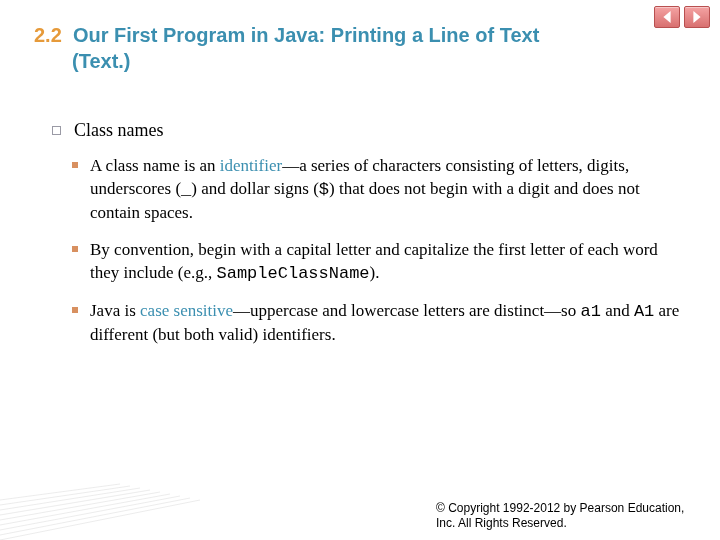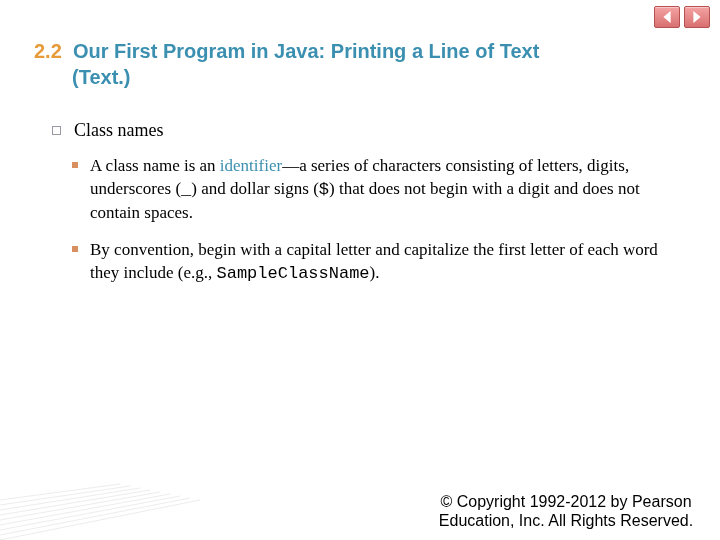--- a/index.html
+++ b/index.html
@@ -20,21 +20,21 @@
     background: linear-gradient(#f4a3a3, #d87070);
     border: 1px solid #b85050;
     border-radius: 2px;
     display: flex; align-items: center; justify-content: center;
     cursor: pointer;
     box-shadow: inset 0 1px 0 rgba(255,255,255,0.4);
   }
   .nav-btn svg { width: 12px; height: 12px; fill: #fff; }
   .section-title {
     position: absolute;
-    top: 38px; left: 34px; right: 34px;
+    top: 22px; left: 34px; right: 34px;
     font-family: Arial, Helvetica, sans-serif;
     font-weight: bold;
     font-size: 20px;
     line-height: 1.3;
     color: #3b8fb0;
   }
   .section-num { color: #e69a3a; }
   .title-rest { display: block; margin-left: 38px; }
   .content {
     position: absolute;
@@ -67,23 +67,23 @@
     width: 6px; height: 6px;
     background: #d89060;
   }
   .mono { font-family: Consolas, 'Courier New', monospace; }
   .kw { color: #3b8fb0; }
   .copyright {
     position: absolute;
     bottom: 10px; right: 24px;
     width: 260px;
     font-family: Arial, Helvetica, sans-serif;
-    font-size: 16px;
+    font-size: 12px;
     color: #000;
-    text-align: center;
+    text-align: left;
     line-height: 1.2;
   }
   .hatch {
     position: absolute;
     bottom: 0; left: 0;
     width: 200px; height: 60px;
     opacity: 0.4;
   }
 </style>
 </head>
@@ -116,20 +116,24 @@
   <div class="sub-item">
     <span class="sq-marker"></span>
     <span>A class name is an </span><span class="kw">identifier</span><span>—a series of characters consisting of letters, digits, underscores (</span><span class="mono">_</span><span>) and dollar signs (</span><span class="mono">$</span><span>) that does not begin with a digit and does not contain spaces.</span>
   </div>
 
   <div class="sub-item">
     <span class="sq-marker"></span>
     <span>By convention, begin with a capital letter and capitalize the first letter of each word they include (e.g., </span><span class="mono">SampleClassName</span><span>).</span>
   </div>
 
+  <div class="sub-item">
+    <span class="sq-marker"></span>
+    <span>Java is </span><span class="kw">case sensitive</span><span>—uppercase and lowercase letters are distinct—so </span><span class="mono">a1</span><span> and </span><span class="mono">A1</span><span> are different (but both valid) identifiers.</span>
+  </div>
 </div>
 
 <svg class="hatch" viewBox="0 0 200 60" preserveAspectRatio="none">
   <g stroke="#bbb" stroke-width="0.7">
     <line x1="0" y1="60" x2="200" y2="20"></line>
     <line x1="0" y1="55" x2="190" y2="18"></line>
     <line x1="0" y1="50" x2="180" y2="16"></line>
     <line x1="0" y1="45" x2="170" y2="14"></line>
     <line x1="0" y1="40" x2="160" y2="12"></line>
     <line x1="0" y1="35" x2="150" y2="10"></line>

